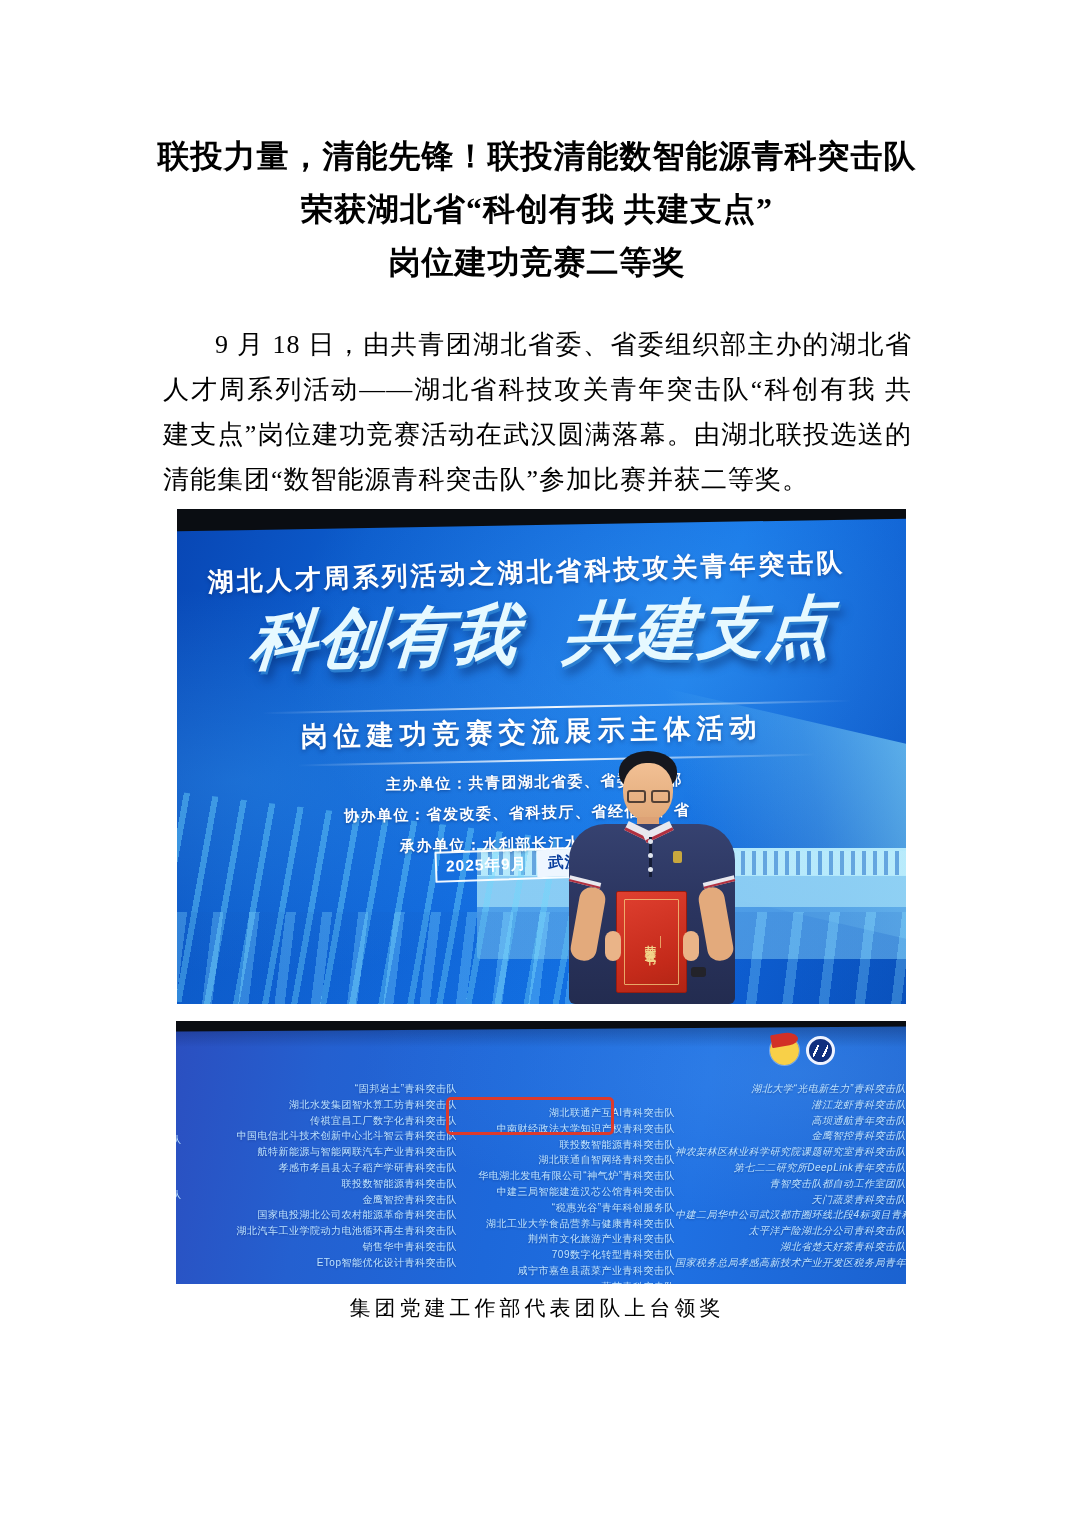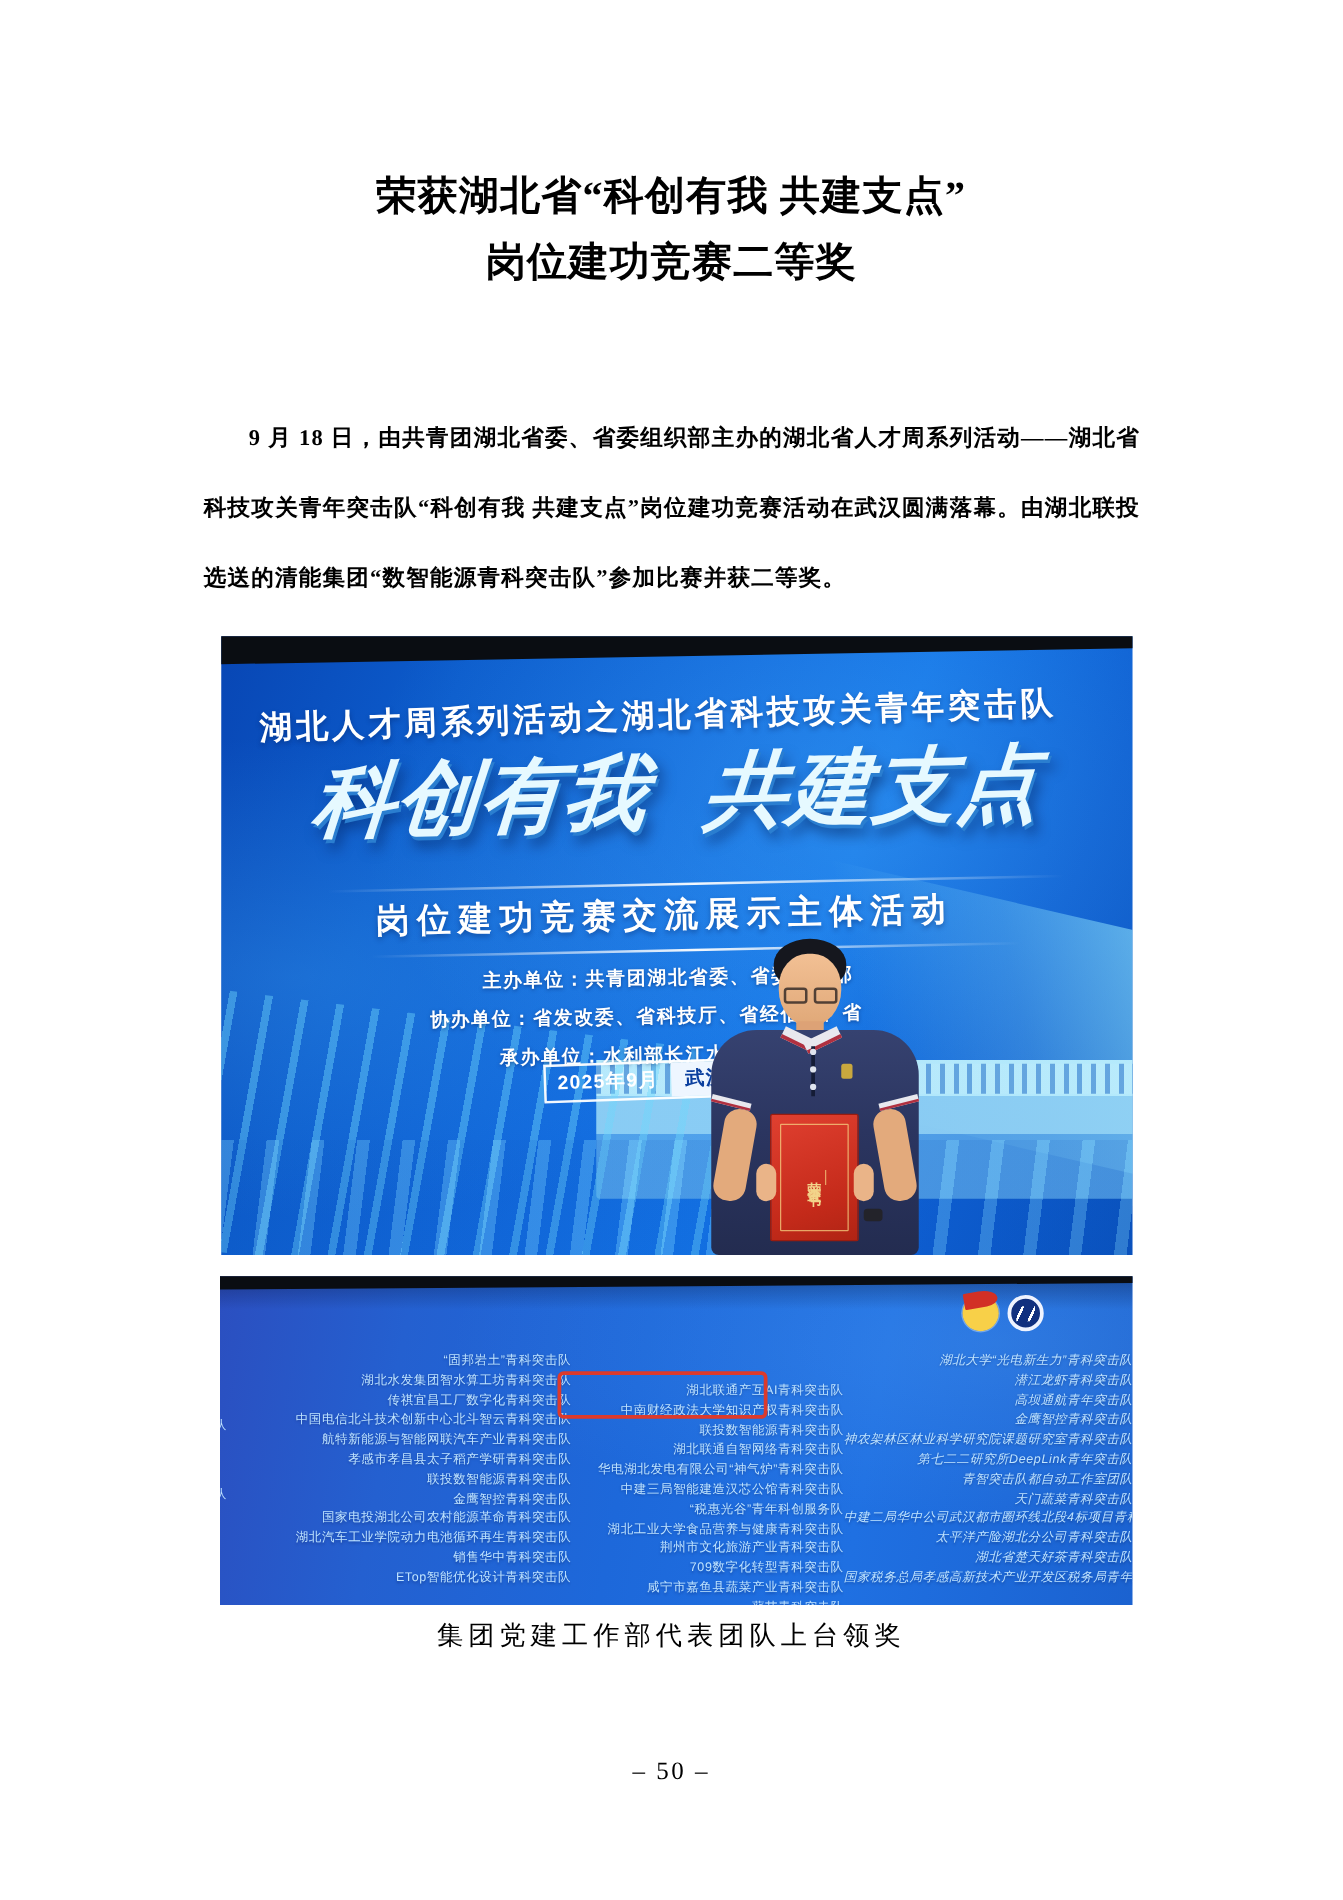--- a/index.html
+++ b/index.html
@@ -7,21 +7,21 @@
   .page {
     position:relative; width:1074px; height:1520px; margin:0 auto;
     background:#ffffff; overflow:hidden;
     font-family:"Liberation Serif", serif; color:#000;
   }
 
   
   .doc-title { position:absolute; top:130px; left:70px; width:934px; text-align:center;
     font-weight:bold; font-size:32px; line-height:53px; letter-spacing:1px; }
   .doc-body { position:absolute; top:322px; left:163px; width:749px;
-    font-size:18px; line-height:56px; text-align:justify; text-indent:2em; letter-spacing:1px;font-weight:bold; }
+    font-size:26px; line-height:45px; text-align:justify; text-indent:2em; letter-spacing:1px; }
   .doc-caption { position:absolute; top:1294px; left:0; width:100%; text-align:center;
     font-family:Liberation Sans, sans-serif; font-size:21px; letter-spacing:4px; }
   .page-number { position:absolute; top:1406px; left:0; width:100%; text-align:center;
     font-size:20px; letter-spacing:2px; }
 
   
   .photo1 { position:absolute; left:177px; top:509px; width:729px; height:495px; overflow:hidden;
     background:linear-gradient(112deg,#0846b4 0%,#0c5ccc 22%,#1068dc 45%,#1272e6 62%,#0c5cd0 82%,#0850bc 100%);
     font-family:"Liberation Sans", sans-serif; }
   .photo1::before { content:""; position:absolute; inset:0;
@@ -137,20 +137,21 @@
     border:3px solid #dc3a2c; border-radius:5px; }
   .p2-frag { position:absolute; left:-5px; font-size:10px; color:#bfe4ff; z-index:2; }
   .p2-frag.f1 { top:112px; } .p2-frag.f2 { top:167px; }
 </style>
 </head>
 <body>
 
 <div class="page">
 
   <div class="doc-title">
+    <div>联投力量，清能先锋！联投清能数智能源青科突击队</div>
     <div>荣获湖北省“科创有我 共建支点”</div>
     <div>岗位建功竞赛二等奖</div>
   </div>
 
   <div class="doc-body">9 月 18 日，由共青团湖北省委、省委组织部主办的湖北省人才周系列活动——湖北省科技攻关青年突击队“科创有我 共建支点”岗位建功竞赛活动在武汉圆满落幕。由湖北联投选送的清能集团“数智能源青科突击队”参加比赛并获二等奖。</div>
 
   <div class="photo1">
     <div class="p1-beam"></div>
     <div class="p1-dam">
       <div class="p1-dam-teeth"></div>
@@ -252,15 +253,14 @@
           <div class="team-row">湖北省楚天好茶青科突击队</div>
           <div class="team-row">国家税务总局孝感高新技术产业开发区税务局青年志</div>
         </div>
     </div>
     <div class="p2-redbox"></div>
     <div class="p2-frag f1">队</div>
     <div class="p2-frag f2">队</div>
   </div>
 
   <div class="doc-caption">集团党建工作部代表团队上台领奖</div>
-  <div class="page-number">– 50 –</div>
 
 </div>
 
 </body></html>

